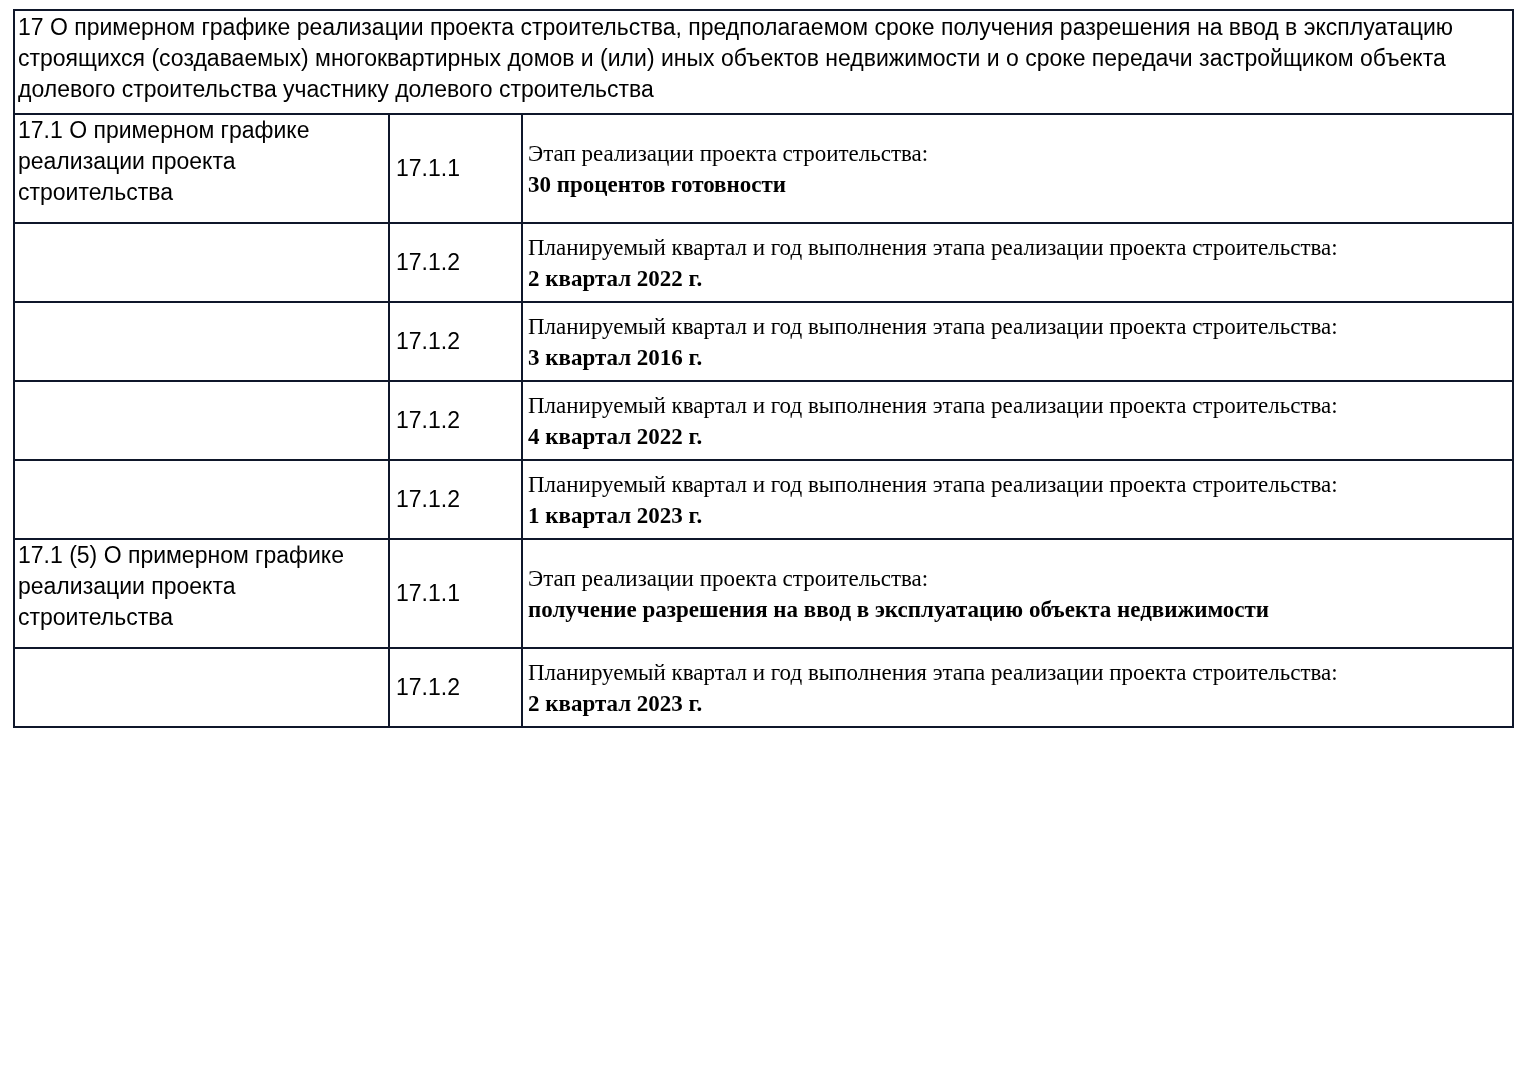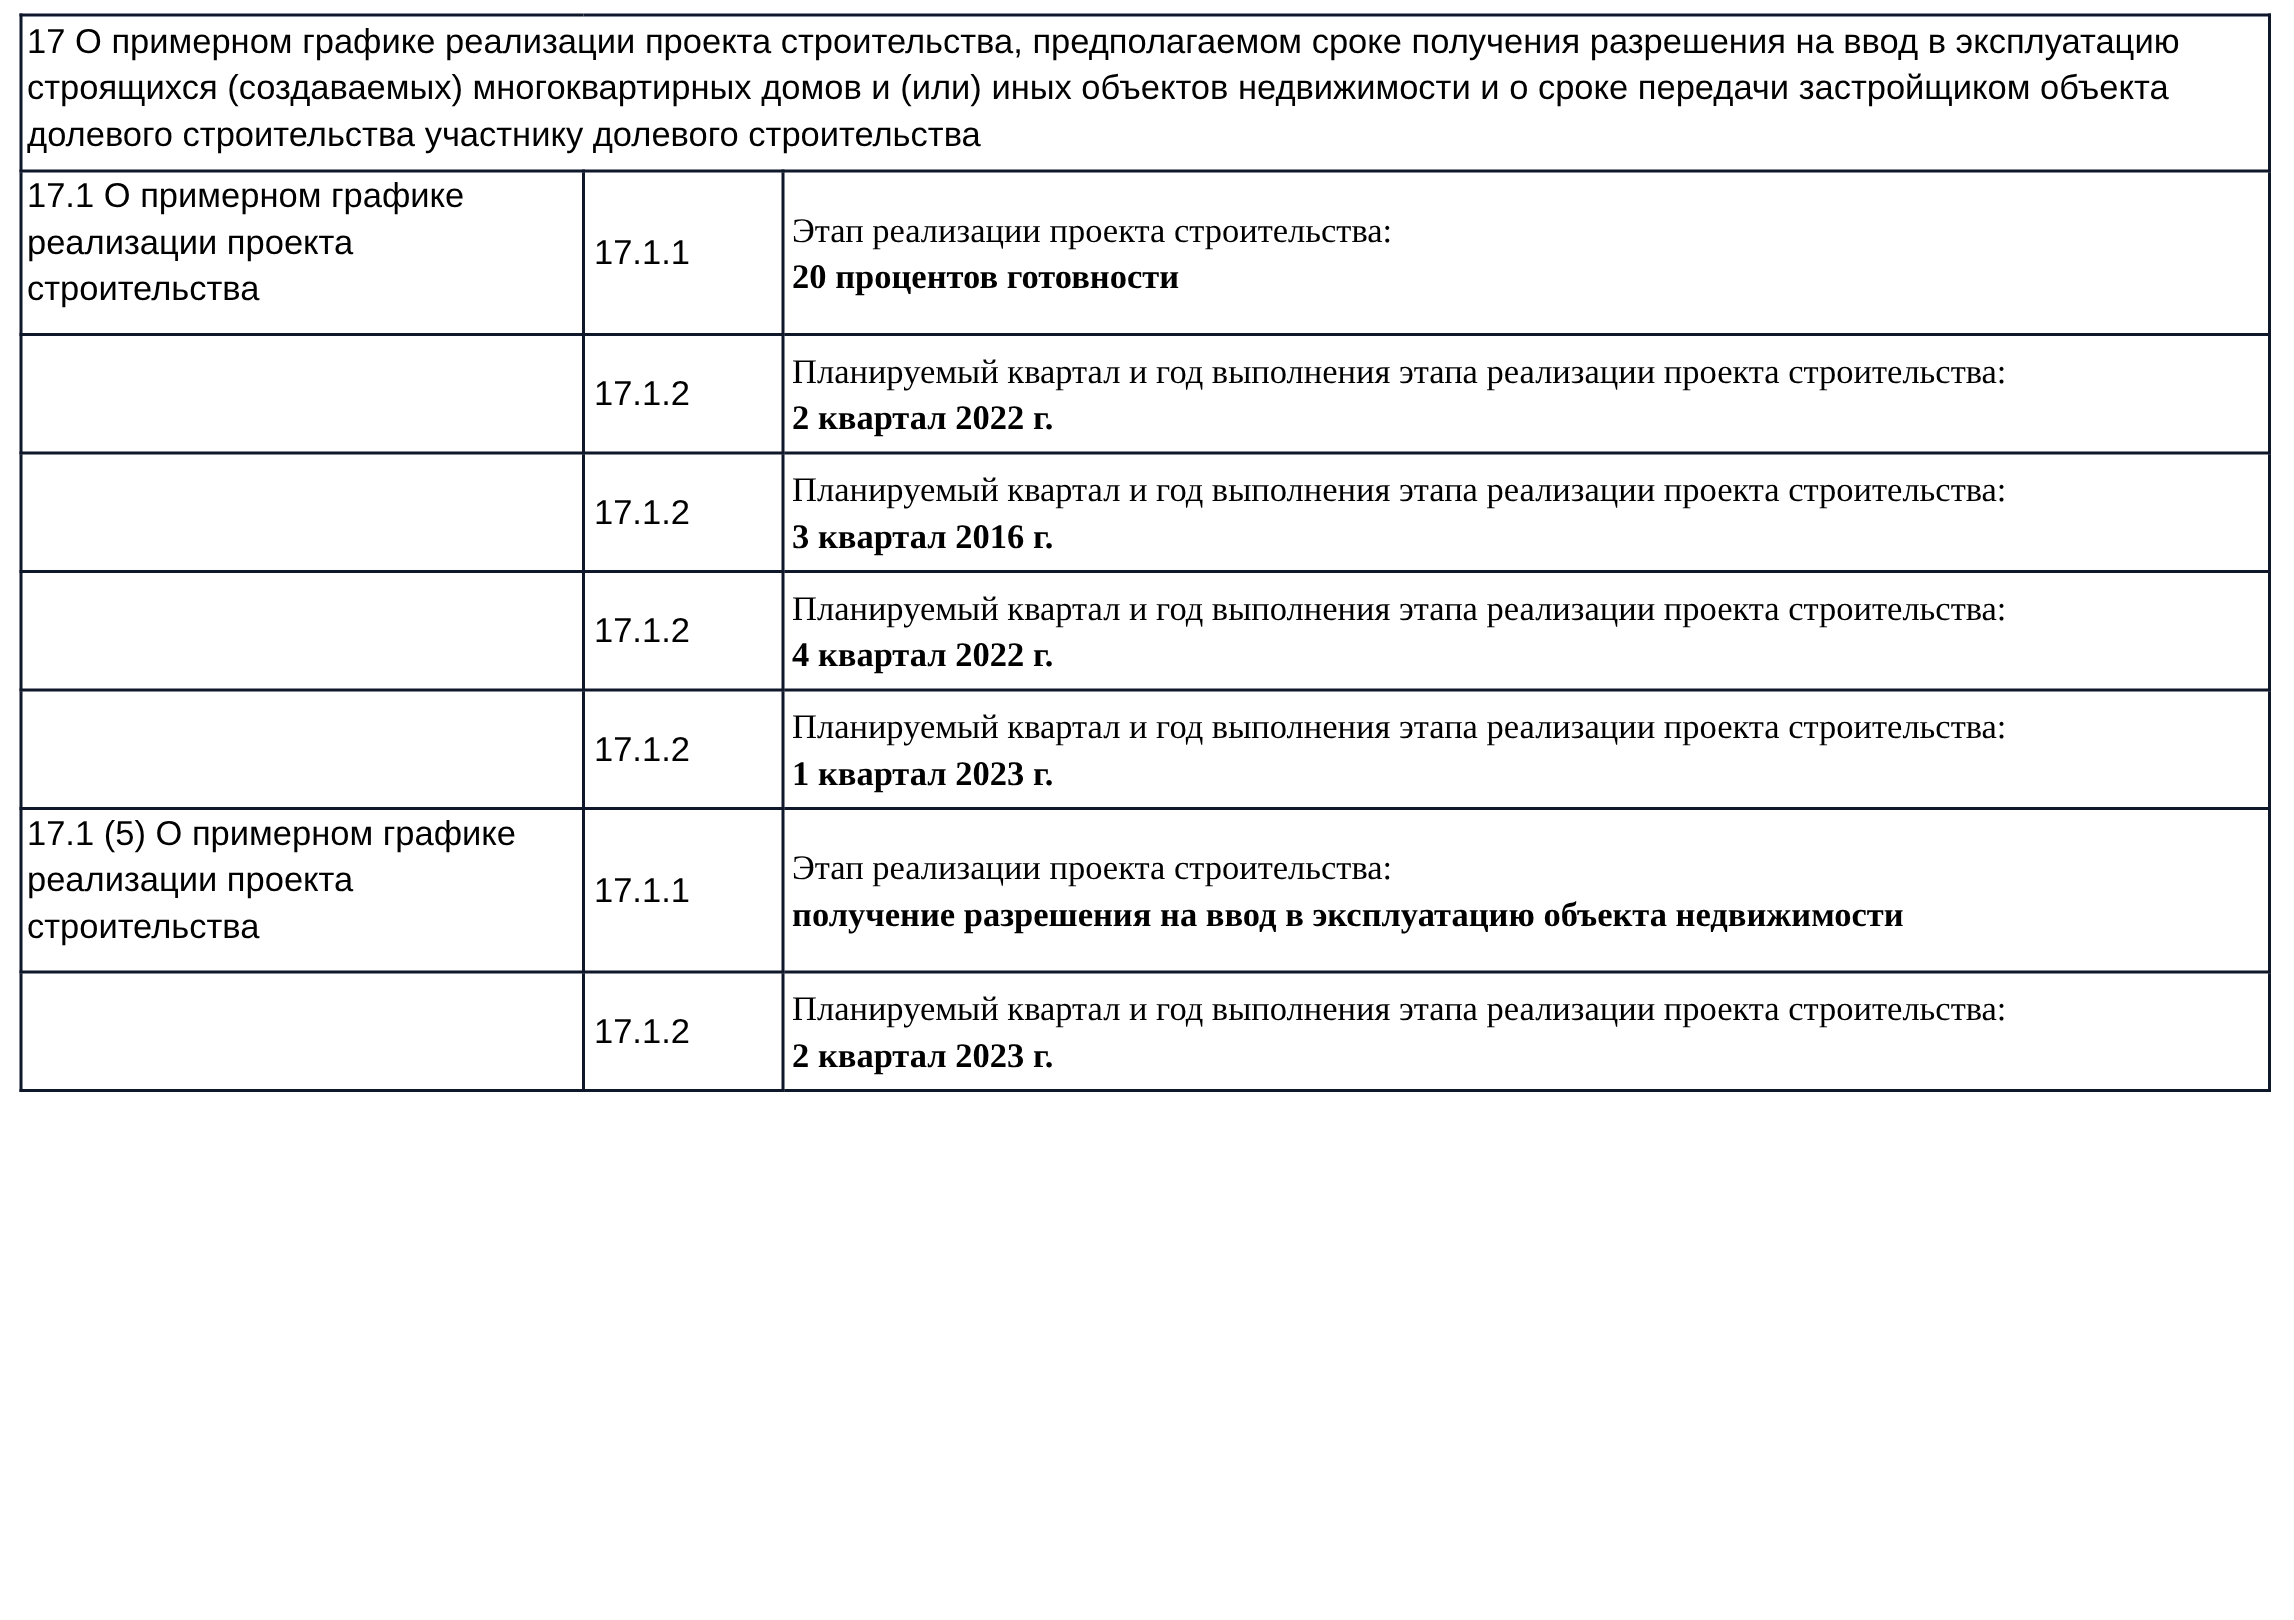--- a/index.html
+++ b/index.html
@@ -63,21 +63,21 @@
   <tbody>
     <tr>
       <td colspan="3" class="section-header-cell">17 О примерном графике реализации проекта строительства, предполагаемом сроке получения разрешения на ввод в эксплуатацию строящихся (создаваемых) многоквартирных домов и (или) иных объектов недвижимости и о сроке передачи застройщиком объекта долевого строительства участнику долевого строительства</td>
     </tr>
 
     <tr class="row-stage">
       <td class="label-cell">17.1 О примерном графике реализации проекта строительства</td>
       <td class="code-cell">17.1.1</td>
       <td class="content-cell">
         <div class="field-label">Этап реализации проекта строительства:</div>
-        <div class="field-value">20 процентов готовности</div>
+        <div class="field-value">30 процентов готовности</div>
       </td>
     </tr>
     <tr class="row-quarter">
       <td class="label-cell"></td>
       <td class="code-cell">17.1.2</td>
       <td class="content-cell">
         <div class="field-label">Планируемый квартал и год выполнения этапа реализации проекта строительства:</div>
         <div class="field-value">2 квартал 2022 г.</div>
       </td>
     </tr>

